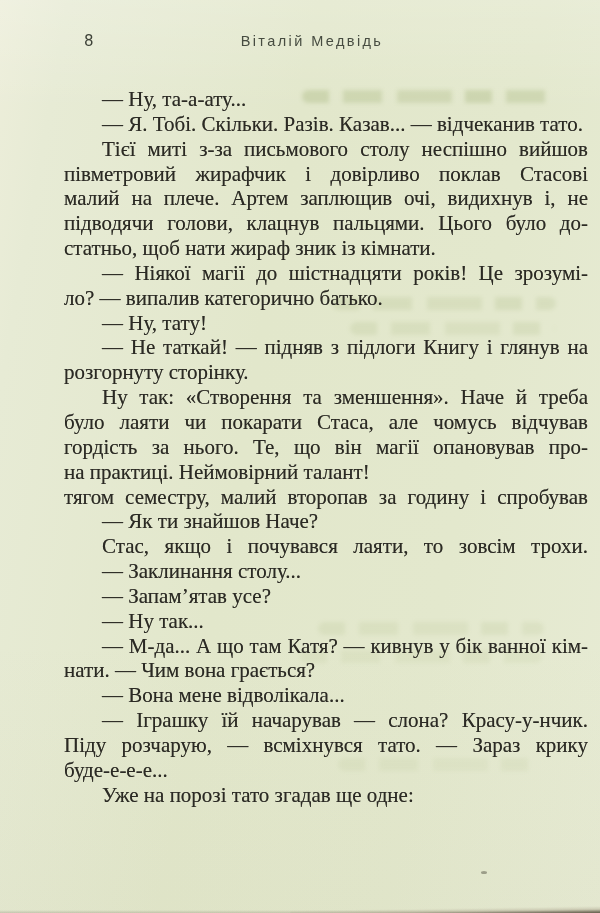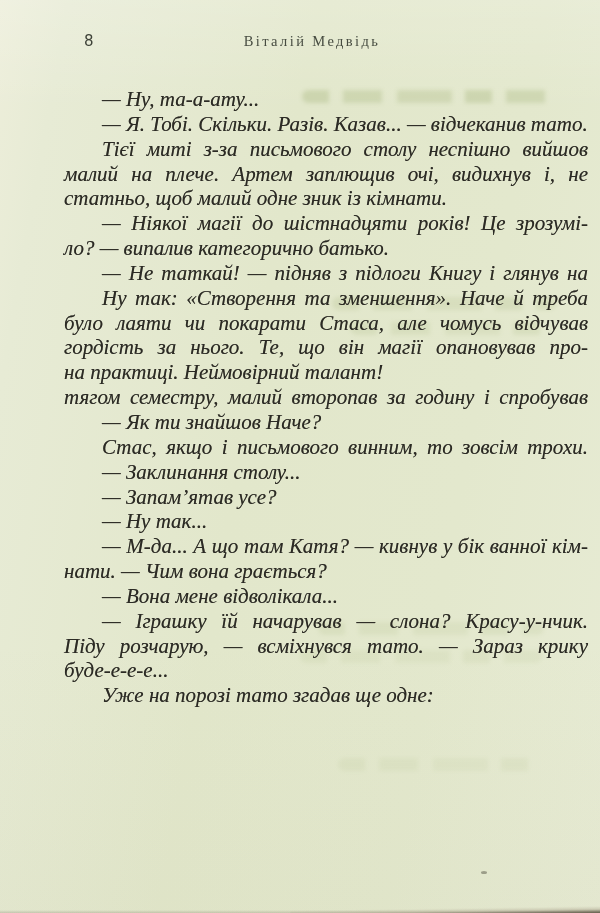--- a/index.html
+++ b/index.html
@@ -15,30 +15,30 @@
       linear-gradient(100deg, #edeeda 0%, #e7ebd5 9%, #e2e7cb 42%, #e3e8cd 72%, #e7ebd4 100%);
   }
   
   .pagenum{
     position:absolute;left:84px;top:34px;
     font-family:"DejaVu Sans","Liberation Sans",sans-serif;
     font-size:15px;line-height:1;color:#3e4238;
   }
   .running{
     position:absolute;left:312px;top:34px;transform:translateX(-50%);
-    font-family:Liberation Serif, serif;
+    font-family:Liberation Sans, sans-serif;
     font-size:14.5px;line-height:1;letter-spacing:2.4px;color:#474c41;white-space:nowrap;
   }
   
   .textblock{
     position:absolute;left:64px;top:87px;width:524px;
     font-size:21px;color:var(--ink,#2b2a24);
     text-shadow:0 0 0.5px rgba(43,42,36,0.55);
   }
-  .line{height:24.85px;line-height:24.85px;white-space:nowrap;font-style:italic;}
+  .line{height:24.85px;line-height:24.85px;white-space:nowrap;}
   .line.j{white-space:normal;text-align:justify;text-align-last:justify;text-justify:inter-word;}
   .line.ind{padding-left:38px;}
   
   .bleed{
     position:absolute;height:13px;border-radius:7px;
     filter:blur(2.2px);
     background:repeating-linear-gradient(90deg,
       rgba(146,165,98,0.55) 0px 27px, rgba(146,165,98,0) 27px 41px,
       rgba(146,165,98,0.5) 41px 80px, rgba(146,165,98,0) 80px 95px,
       rgba(146,165,98,0.45) 95px 150px, rgba(146,165,98,0) 150px 163px);
@@ -79,32 +79,36 @@
   <div class="bleed b2"></div>
   <div class="bleed b3"></div>
   <div class="bleed b4"></div>
   <div class="bleed b5"></div>
   <div class="bleed b6"></div>
 
   <div id="text" class="textblock">
       <div class="line ind">— Ну, та-а-ату...</div>
       <div class="line ind">— Я. Тобі. Скільки. Разів. Казав... — відчеканив тато.</div>
       <div class="line j ind">Тієї миті з-за письмового столу неспішно вийшов</div>
+      <div class="line j">півметровий жирафчик і довірливо поклав Стасові</div>
       <div class="line j">малий на плече. Артем заплющив очі, видихнув і, не</div>
-      <div class="line">статньо, щоб малий одне зник із кімнати.</div>
+      <div class="line j">підводячи голови, клацнув пальцями. Цього було до-</div>
+      <div class="line">статньо, щоб нати жираф зник із кімнати.</div>
       <div class="line j ind">— Ніякої магії до шістнадцяти років! Це зрозумі-</div>
       <div class="line">ло? — випалив категорично батько.</div>
+      <div class="line ind">— Ну, тату!</div>
       <div class="line j ind">— Не таткай! — підняв з підлоги Книгу і глянув на</div>
+      <div class="line">розгорнуту сторінку.</div>
       <div class="line j ind">Ну так: «Створення та зменшення». Наче й треба</div>
       <div class="line j">було лаяти чи покарати Стаса, але чомусь відчував</div>
       <div class="line j">гордість за нього. Те, що він магії опановував про-</div>
       <div class="line">на практиці. Неймовірний талант!</div>
       <div class="line j">тягом семестру, малий второпав за годину і спробував</div>
       <div class="line ind">— Як ти знайшов Наче?</div>
-      <div class="line j ind">Стас, якщо і письмового винним, то зовсім трохи.</div>
+      <div class="line j ind">Стас, якщо і почувався лаяти, то зовсім трохи.</div>
       <div class="line ind">— Заклинання столу...</div>
       <div class="line ind">— Запам’ятав усе?</div>
       <div class="line ind">— Ну так...</div>
       <div class="line j ind">— М-да... А що там Катя? — кивнув у бік ванної кім-</div>
       <div class="line">нати. — Чим вона грається?</div>
       <div class="line ind">— Вона мене відволікала...</div>
       <div class="line j ind">— Іграшку їй начарував — слона? Красу-у-нчик.</div>
       <div class="line j">Піду розчарую, — всміхнувся тато. — Зараз крику</div>
       <div class="line">буде-е-е-е...</div>
       <div class="line ind">Уже на порозі тато згадав ще одне:</div>

